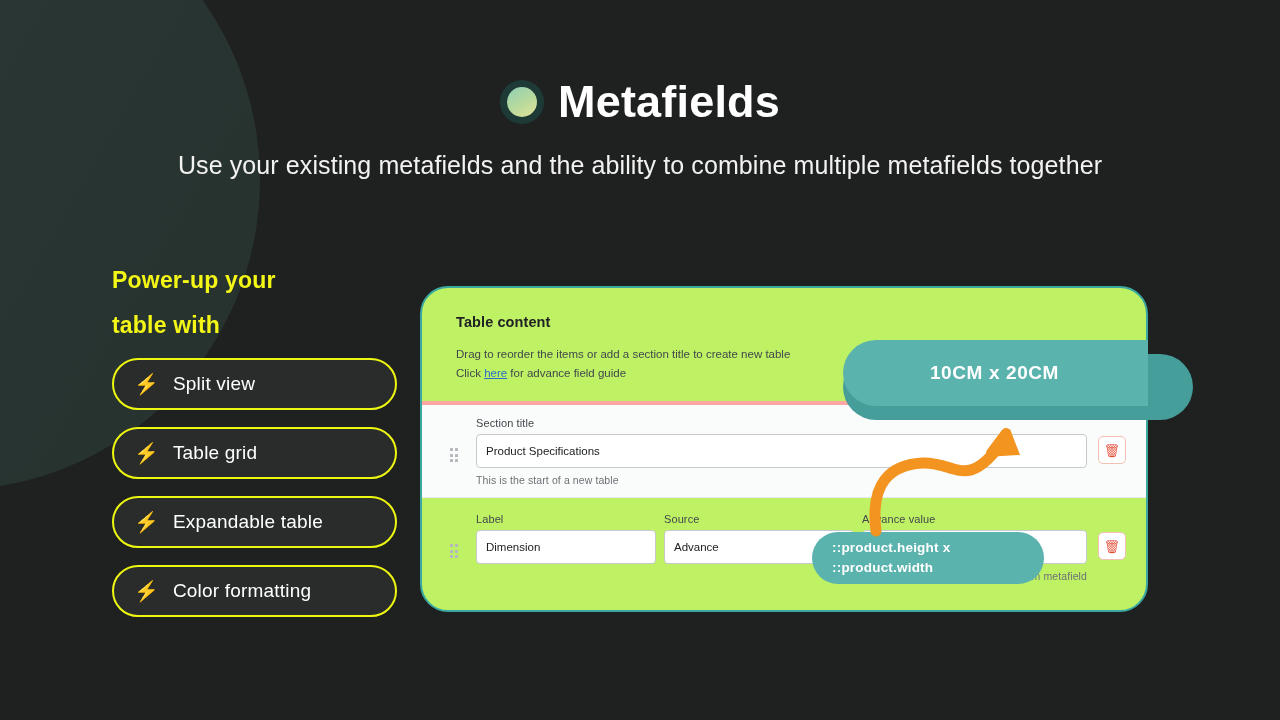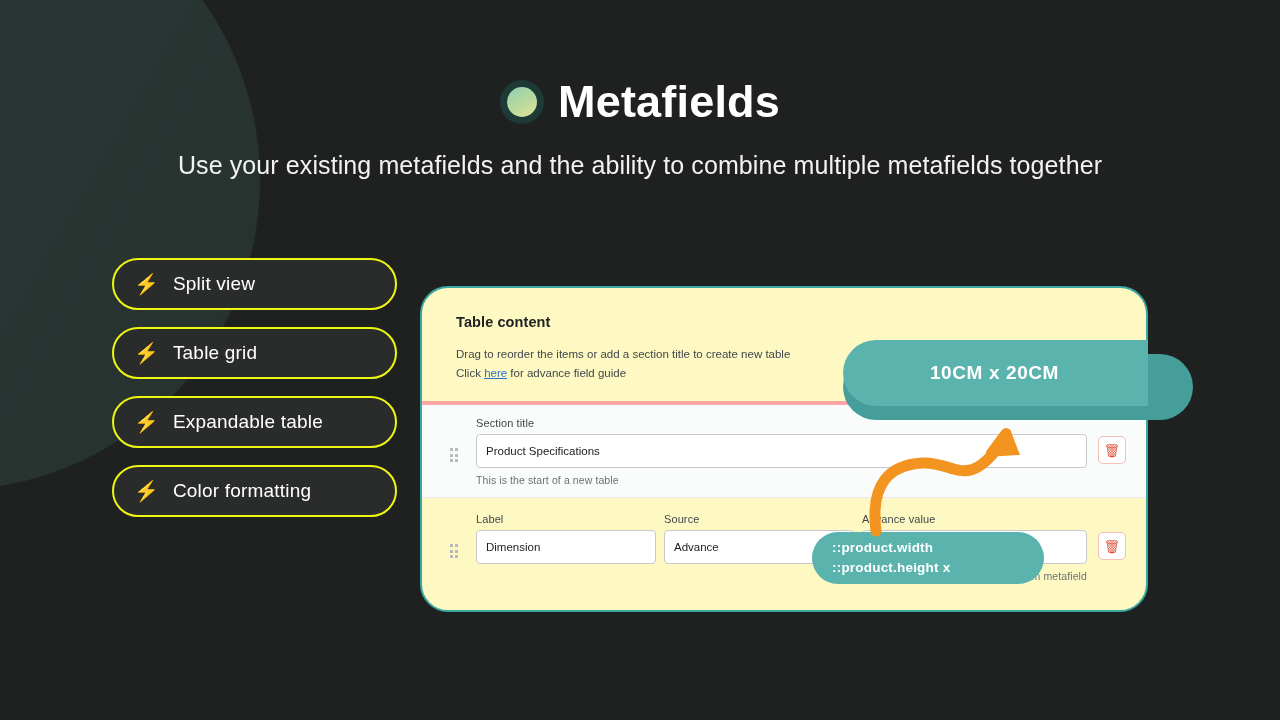--- a/index.html
+++ b/index.html
@@ -88,21 +88,21 @@
   .feature-bolt { font-size:20px; line-height:1; flex:none; }
   .feature-label {
     color:#ffffff; font-size:19px; font-weight:500; letter-spacing:.2px;
   }
 
   
   #app-card {
     position:absolute;
     left:420px; top:286px;
     width:728px; height:326px;
-    background:#fef9c3;
+    background:#bef264;
     border:2px solid #3aa8a0;
     border-radius:28px;
     z-index:2;
     overflow:hidden;
   }
   #card-head { padding:26px 30px 0 34px; }
   #card-title {
     font-size:14.5px; font-weight:700; color:#202223; letter-spacing:.1px;
   }
   #card-desc {
@@ -216,20 +216,22 @@
     <div id="brand-logo">
       <div id="brand-logo-inner"></div>
     </div>
     <div id="brand-title">Metafields</div>
   </div>
   <div id="subtitle">Use your existing metafields and the ability to combine
 multiple metafields together</div>
 </div>
 
 <div id="features">
+  <div id="features-heading">Power-up your
+table with</div>
 
   <div class="feature-pill">
     <span class="feature-bolt">⚡</span>
     <span class="feature-label">Split view</span>
   </div>
   <div class="feature-pill">
     <span class="feature-bolt">⚡</span>
     <span class="feature-label">Table grid</span>
   </div>
   <div class="feature-pill">
@@ -309,21 +311,21 @@
   </div>
 
 </div>
 
 <div id="dimension-badge"></div>
 <div id="dimension-badge-mask">
   <span id="dimension-badge-text">10CM x 20CM</span>
 </div>
 
 <div id="advance-badge">
+  <div>::product.height x</div>
   <div>::product.width</div>
-  <div>::product.height x</div>
 </div>
 
 <svg id="arrow-svg" viewBox="0 0 180 135">
   <path d="M16,126 C10,78 30,60 62,58 C94,56 106,86 140,40" stroke="#f2941f" stroke-width="11" fill="none" stroke-linecap="round"></path>
   <path d="M150,24 L126,52 L160,50 Z" fill="#f2941f"></path>
   <path d="M146,28 L131,48" stroke="#f2941f" stroke-width="10" fill="none" stroke-linecap="round"></path>
 </svg>
 
 </body></html>

